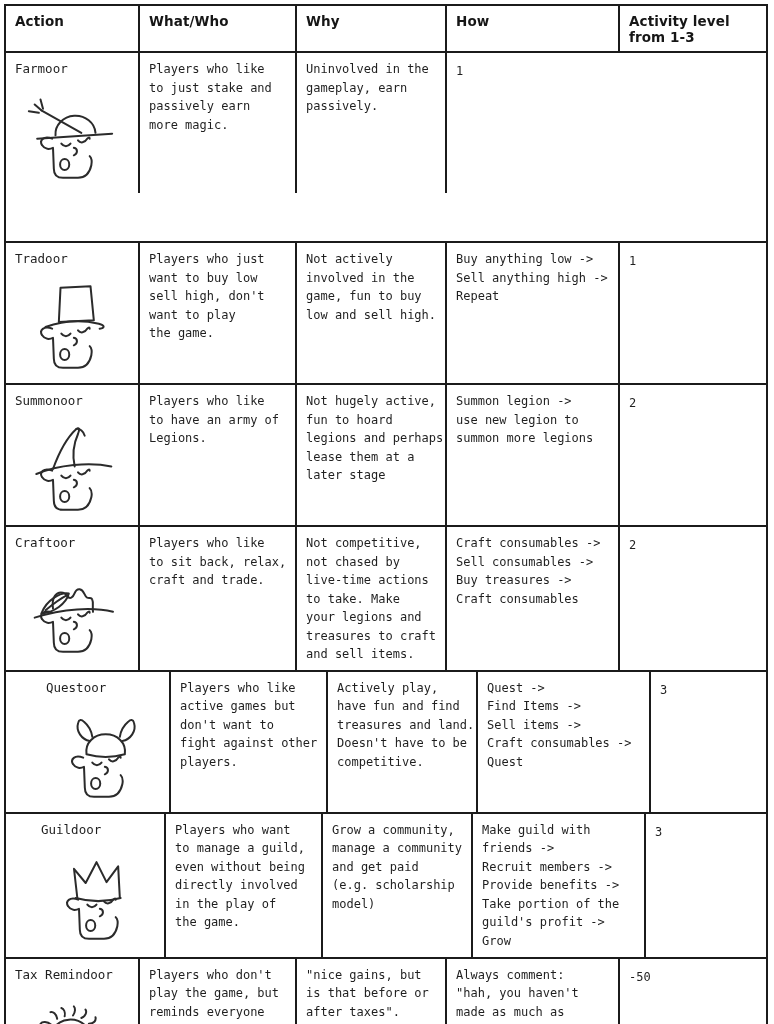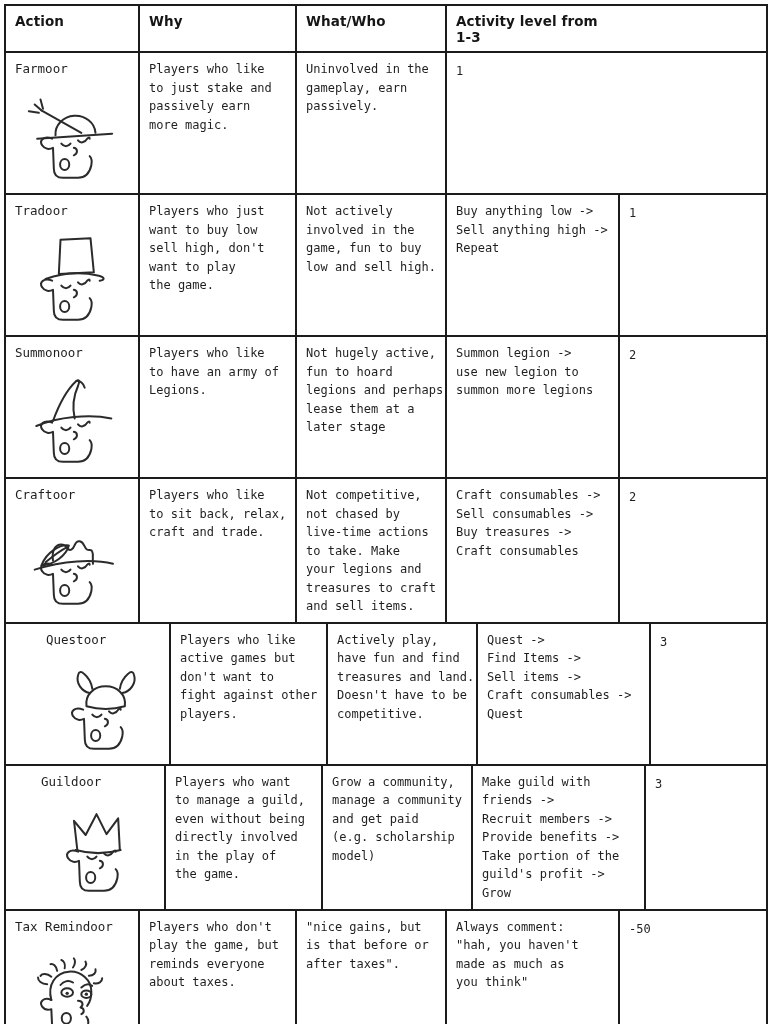--- a/index.html
+++ b/index.html
@@ -49,22 +49,23 @@
   .icon-slot { margin:9px 0 0 6px; width:104px; height:100px; }
   .icon-slot svg { display:block; }
   .activity-val { font-size:12px; line-height:18.5px; }
 </style>
 </head>
 <body>
 
 <div class="tbl">
   <div class="tr thead">
     <div class="td">Action</div>
+    <div class="td">What/Who</div>
     <div class="td">Why</div>
-    <div class="td">What/Who</div>
+    <div class="td">How</div>
     <div class="td">Activity level from 1-3</div>
   </div>
 
   <div class="tr trow" style="min-height: 140px;">
     <div class="td">
       <div class="action-label">Farmoor</div>
       <div class="icon-slot">
           <svg viewBox="0 0 120 120" width="104" height="100">
             <g fill="none" stroke="#2b2b2b" stroke-width="2.4" stroke-linecap="round" stroke-linejoin="round">
               <path d="M35,62 c-10,-4 -16,2 -12,8 c3,5 9,5 13,3 l1,25 c0,8 4,11 11,11 h18 c9,0 14,-6 16,-15 c1,-5 0,-9 -2,-11"></path>
@@ -85,21 +86,21 @@
 passively earn
 more magic.</div>
     <div class="td cell-text">Uninvolved in the
 gameplay, earn
 passively.</div>
     <div class="td">
       <span class="activity-val">1</span>
     </div>
   </div>
 
-  <div class="tr trow" style="min-height: 136px;">
+  <div class="tr trow" style="min-height: 136px; margin-top: 48px;">
     <div class="td">
       <div class="action-label">Tradoor</div>
       <div class="icon-slot">
           <svg viewBox="0 0 120 120" width="104" height="100">
             <g fill="none" stroke="#2b2b2b" stroke-width="2.4" stroke-linecap="round" stroke-linejoin="round">
               <path d="M35,62 c-10,-4 -16,2 -12,8 c3,5 9,5 13,3 l1,25 c0,8 4,11 11,11 h18 c9,0 14,-6 16,-15 c1,-5 0,-9 -2,-11"></path>
               <path d="M46,68 c3,4 8,4 11,0"></path>
               <path d="M66,64 c3,4 8,3 11,-2 c2,-2 3,-2 3,0"></path>
               <path d="M61,73 c5,1 5,7 0,9"></path>
               <ellipse cx="50" cy="93" rx="5.5" ry="6.5"></ellipse>

